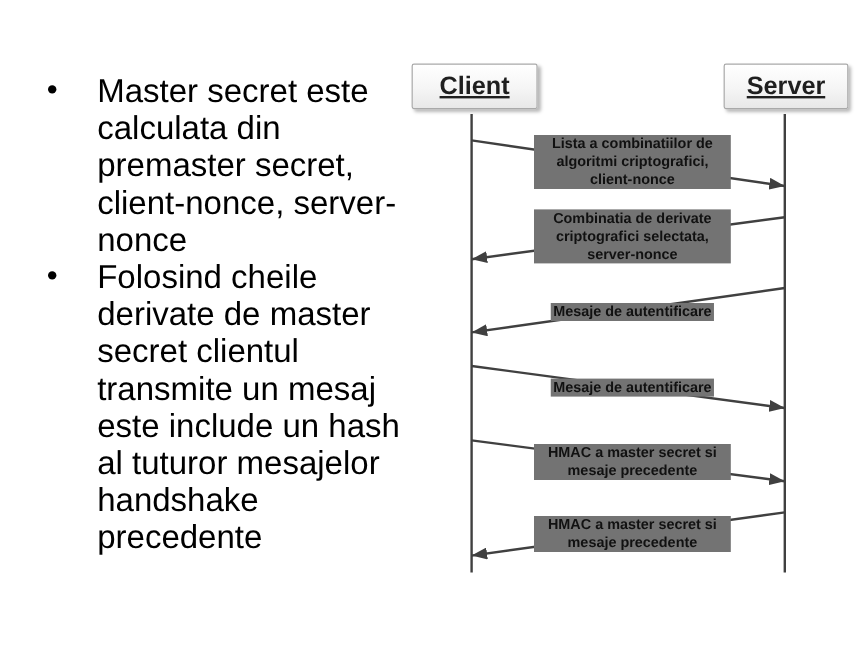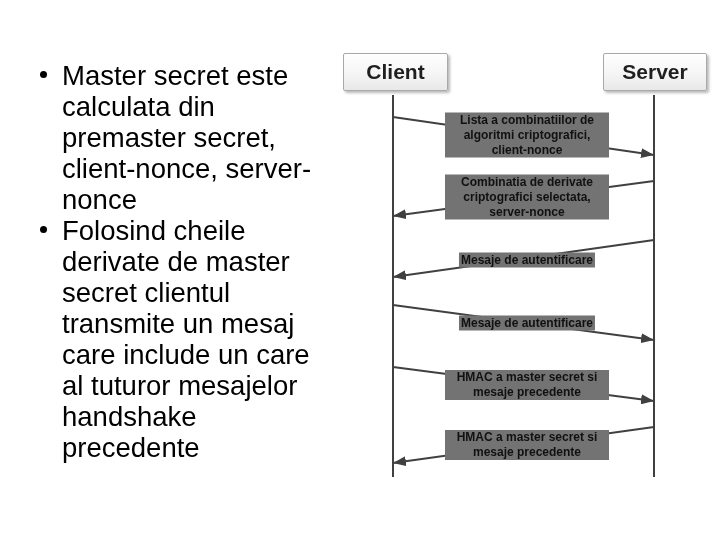--- a/index.html
+++ b/index.html
@@ -14,33 +14,34 @@
   .bullets {
     position:absolute; left:32px; top:60px; width:310px;
     margin:0; padding:0; list-style:none;
     font-size:27.5px; line-height:31px; color:#000;
   }
   .bullets li { position:relative; padding-left:30px; }
   .bullets .dot {
     position:absolute; left:8px; top:11px;
     width:7px; height:7px; border-radius:50%; background:#000;
   }
-  .bullets .btxt { display:inline-block; width:265px; vertical-align:top; }
+  .bullets .btxt { display:inline-block; width:265px; vertical-align:top;margin-left:19px; }
 
   
   .diagram { position:absolute; left:335px; top:45px; width:385px; height:460px; }
   .diagram svg { position:absolute; left:0; top:0; }
 
   .actor-box {
     position:absolute; top:8px; height:38px; box-sizing:border-box;
     display:flex; align-items:center; justify-content:center;
     font-size:21px; font-weight:600; color:#1f1f1f;
     background:linear-gradient(180deg,#ffffff 0%,#f5f5f5 55%,#e8e8e8 100%);
     border:1px solid #a9a9a9; border-radius:2px;
     box-shadow:2px 2px 3px rgba(0,0,0,0.28);
+    text-decoration:underline;
   }
   .actor-box.client { left:8px;  width:105px; }
   .actor-box.server { left:268px; width:104px; }
 
   .msg-label {
     position:absolute; transform:translate(-50%,-50%);
     max-width:160px; padding:0 2px;
     text-align:center; font-size:12px; line-height:15px; font-weight:bold;
     color:#111111; background:#737373; white-space:normal;
   }
@@ -50,21 +51,21 @@
 
 <div class="slide">
 
   <ul class="bullets">
     <li>
       <span class="dot"></span>
       <span class="btxt">Master secret este calculata din premaster secret, client-nonce, server-nonce</span>
     </li>
     <li>
       <span class="dot"></span>
-      <span class="btxt">Folosind cheile derivate de master secret clientul transmite un mesaj care include un care al tuturor mesajelor handshake precedente</span>
+      <span class="btxt">Folosind cheile derivate de master secret clientul transmite un mesaj este include un hash al tuturor mesajelor handshake precedente</span>
     </li>
   </ul>
 
   <div class="diagram">
     <svg id="seq-svg" width="385" height="460">
         <defs>
           <marker id="arrowhead" markerUnits="userSpaceOnUse" markerWidth="14" markerHeight="10" refX="13" refY="5" orient="auto">
             <path d="M0,0 L13,5 L0,10 Z" fill="#404040"></path>
           </marker>
         </defs>

